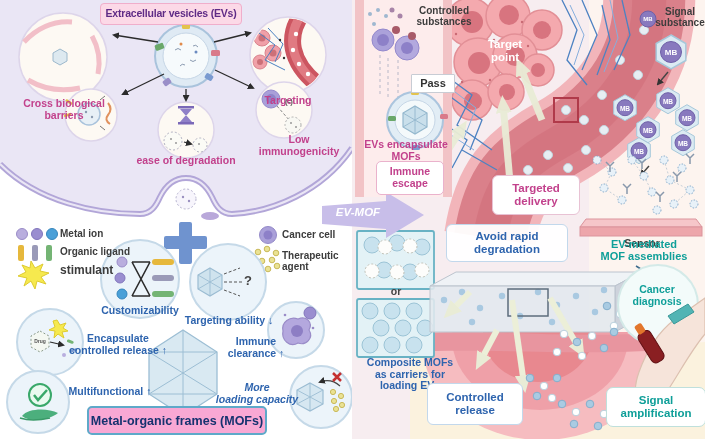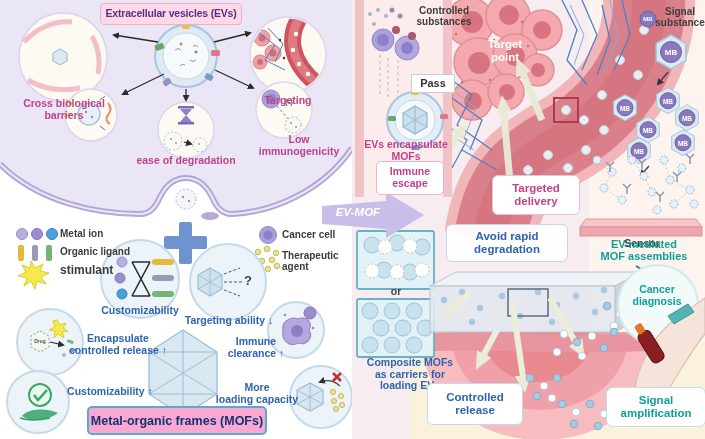--- a/index.html
+++ b/index.html
@@ -523,25 +523,25 @@
   <div class="lbl" style="left:278px;top:98px;width:22px;font-size:8px;color:#666;">(-)</div>
   <div class="lbl lft drk" style="left:60px;top:228px;width:70px;font-size:10px;">Metal ion</div>
   <div class="lbl lft drk" style="left:60px;top:246px;width:90px;font-size:10px;">Organic ligand</div>
   <div class="lbl lft drk" style="left:60px;top:264px;width:70px;font-size:12px;">stimulant</div>
   <div class="lbl lft drk" style="left:282px;top:229px;width:64px;font-size:10px;">Cancer cell</div>
   <div class="lbl lft drk" style="left:282px;top:250px;width:70px;font-size:10px;">Therapeutic
 agent</div>
   <div class="lbl blu" style="left:90px;top:305px;width:100px;font-size:10.5px;">Customizability</div>
   <div class="lbl blu" style="left:60px;top:333px;width:116px;font-size:10.5px;">Encapsulate
 controlled release ↑</div>
-  <div class="lbl blu" style="left:60px;top:386px;width:100px;font-size:10.5px;">Customizability ↑</div>
+  <div class="lbl blu" style="left:60px;top:386px;width:100px;font-size:10.5px;">Multifunctional ↑</div>
   <div class="lbl blu" style="left:182px;top:315px;width:94px;font-size:10.5px;">Targeting ability ↓</div>
   <div class="lbl blu" style="left:220px;top:336px;width:72px;font-size:10.5px;">Immune
 clearance ↑</div>
-  <div class="lbl blu" style="left:210px;top:382px;width:94px;font-size:10.5px;">More
+  <div class="lbl blu" style="left:210px;top:382px;width:94px;font-size:10.5px;font-style:italic;">More
 loading capacity</div>
   <div class="lbl" style="left:30px;top:339px;width:20px;font-size:5px;color:#555;">Drug</div>
   <div class="lbl" style="left:241px;top:274px;width:14px;font-size:13px;color:#444;">?</div>
   <div class="box" style="left:87px;top:406px;width:176px;height:25px;font-size:12.5px;background:#f9a8d4;border:2px solid #5ea9c9;border-radius:5px;color:#16326f;">Metal-organic frames (MOFs)</div>
 
   <div class="lbl drk" style="left:406px;top:5px;width:76px;font-size:10px;">Controlled
 substances</div>
   <div class="box" style="left:411px;top:74px;width:42px;height:17px;font-size:11px;border:1px solid #c8ccd4;border-radius:1px;color:#333;">Pass</div>
   <div class="lbl mag" style="left:358px;top:139px;width:96px;font-size:10.5px;">EVs encapsulate
 MOFs</div>

